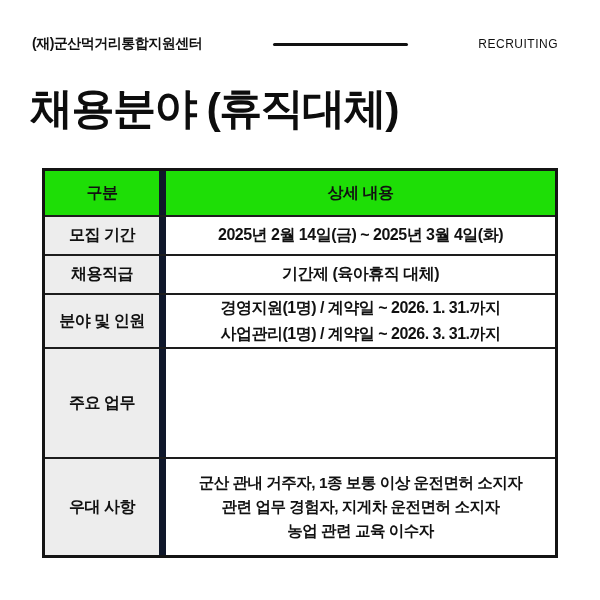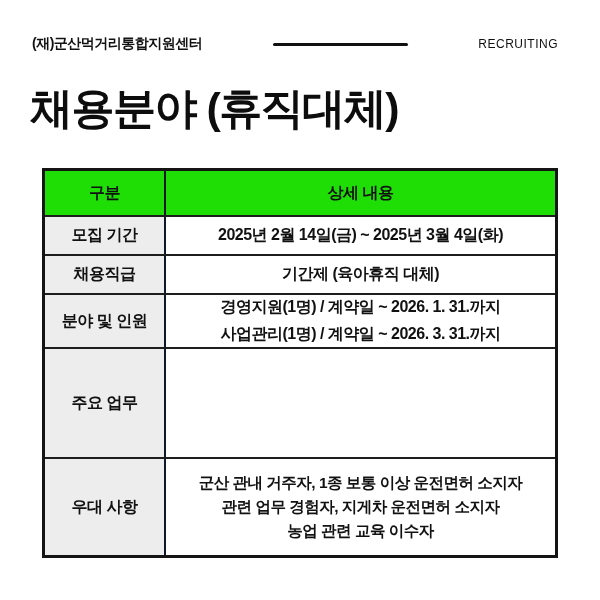--- a/index.html
+++ b/index.html
@@ -70,21 +70,21 @@
     background: #fff;
   }
   .trow {
     display: flex;
     border-top: 2px solid #1d1d1d;
   }
   .trow:first-child { border-top: none; }
   .cell-l {
     flex: 0 0 121px;
     width: 121px;
-    border-right: 2px solid #0f172a;
+    border-right: 7px solid #0f172a;
     background: #ededed;
     display: flex;
     align-items: center;
     justify-content: center;
     text-align: center;
     font-size: 16px;
     font-weight: 700;
     letter-spacing: -0.5px;
   }
   .cell-r {
@@ -102,21 +102,21 @@
   }
   .row-head { height: 44px; }
   .row-head .cell-l, .row-head .cell-r {
     background: #1ede06;
     font-weight: 800;
     font-size: 16px;
   }
   .row-a { height: 39px; }
   .row-b { height: 39px; }
   .row-c { height: 54px; }
-  .row-c .cell-r { line-height: 1.65; justify-content: flex-end; }
+  .row-c .cell-r { line-height: 1.65; }
   .row-d { height: 110px; }
   .row-d .cell-r {
     background: #def5d8;
     align-items: flex-start;
     text-align: left;
     font-size: 13.5px;
     line-height: 1.72;
     padding: 4px 8px 4px 10px;
   }
   .row-d .cell-r .duty-line {

